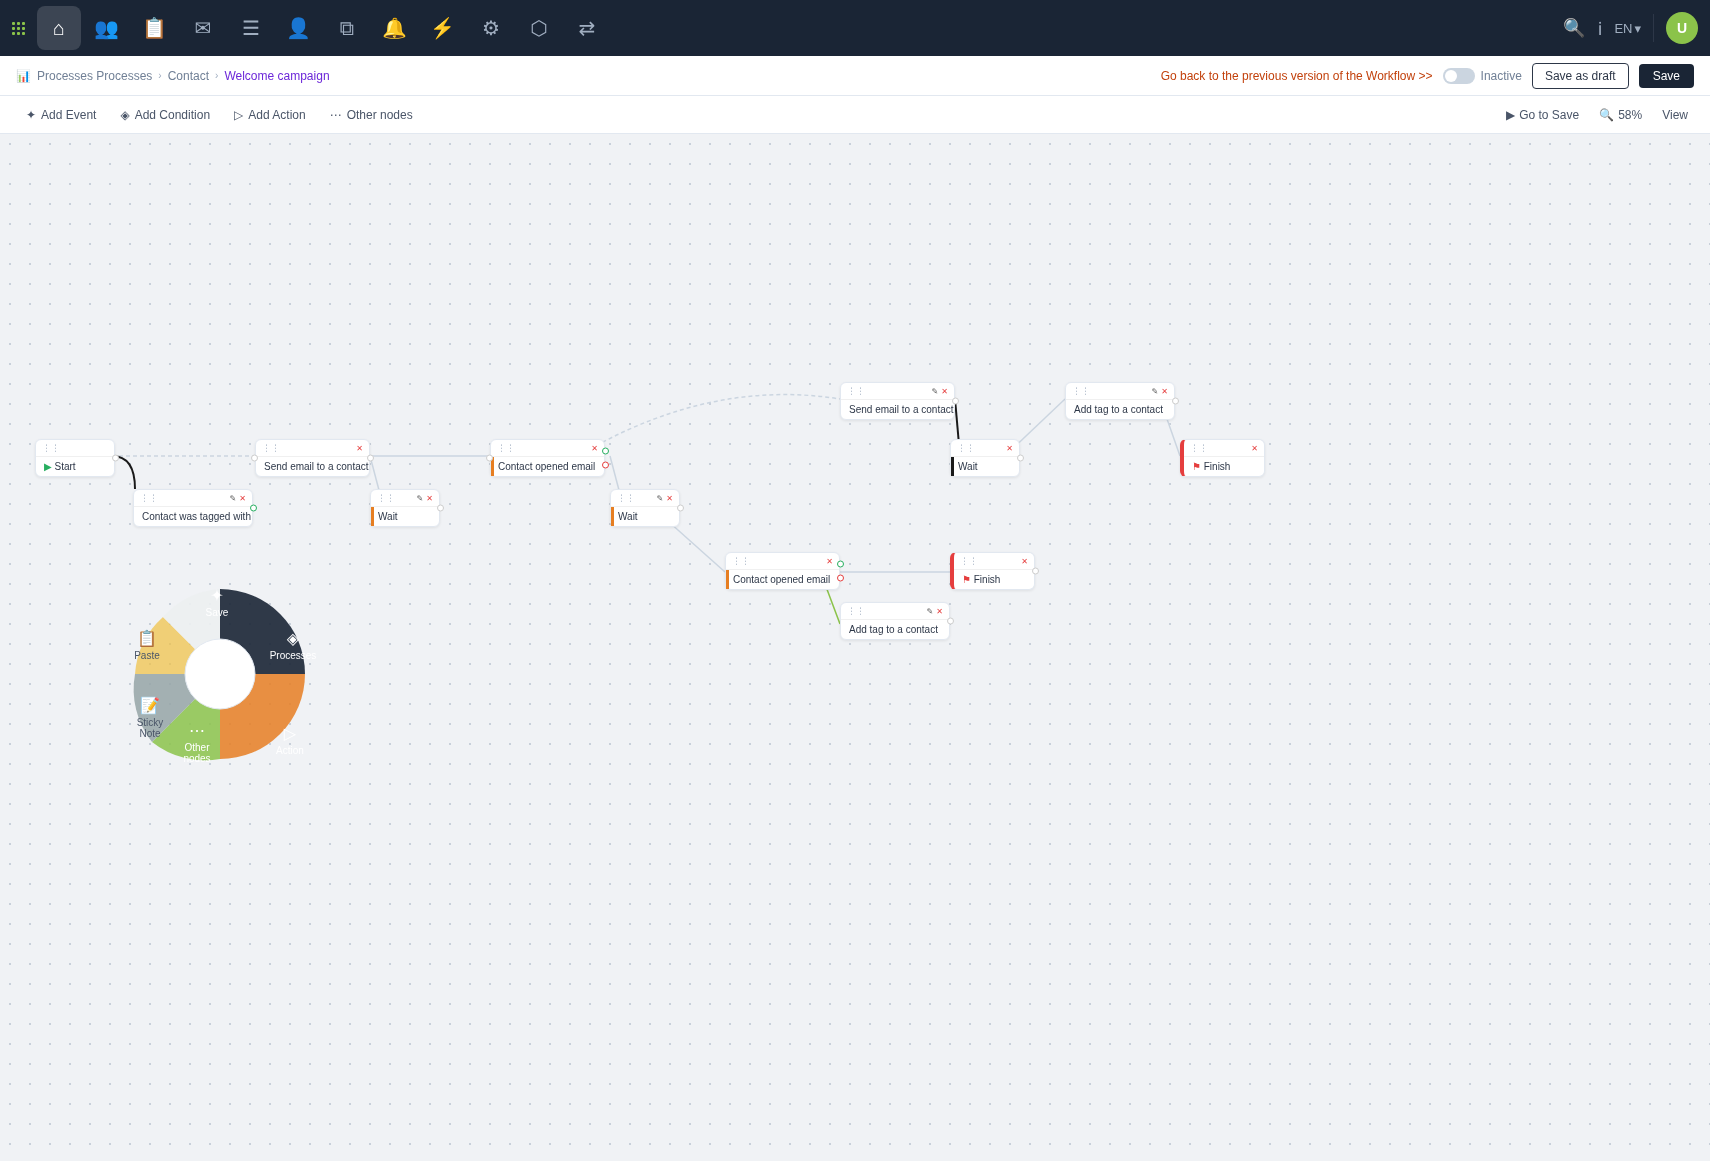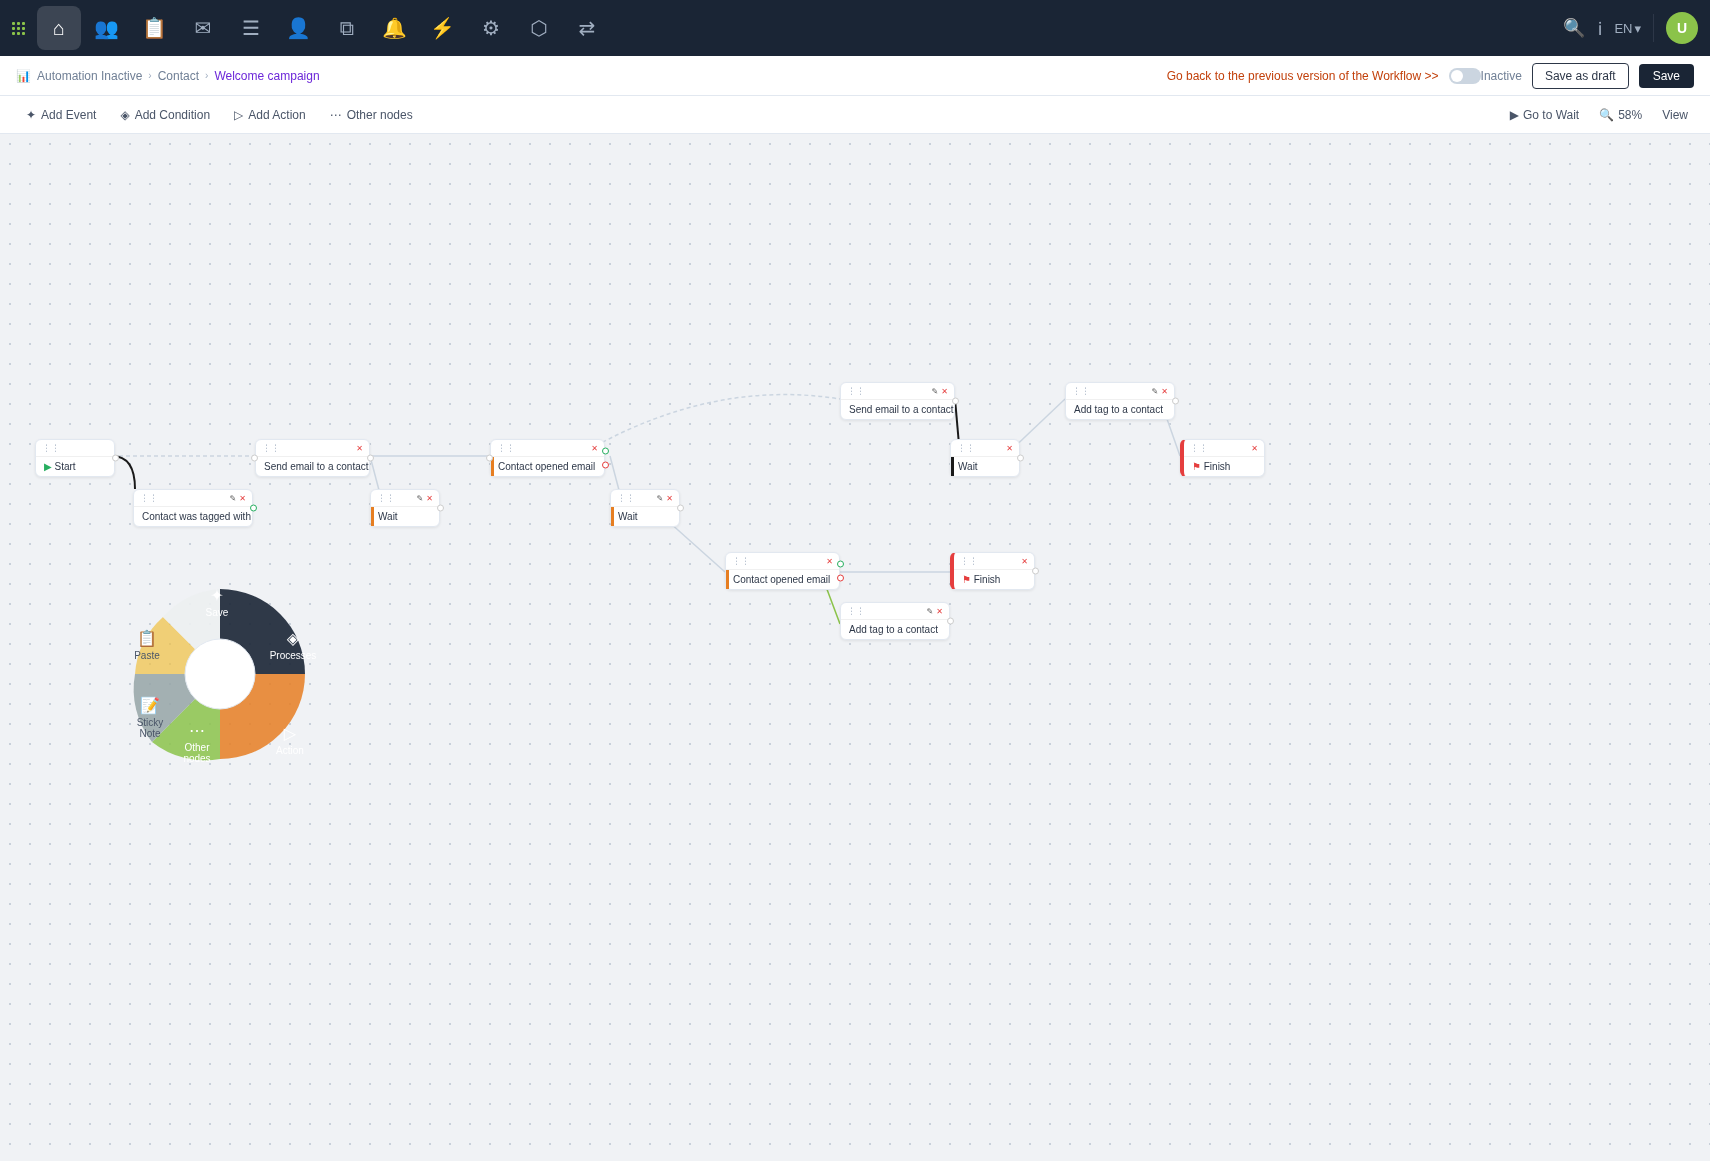--- a/index.html
+++ b/index.html
@@ -52,21 +52,21 @@
       position: fixed;
       top: 56px; left: 0; right: 0;
       z-index: 99;
     }
     .breadcrumb { display: flex; align-items: center; gap: 6px; font-size: 12px; color: #718096; }
     .breadcrumb .crumb { cursor: pointer; }
     .breadcrumb .active-crumb { color: #6d28d9; font-weight: 500; }
     .breadcrumb-sep { color: #a0aec0; font-size: 10px; }
     .breadcrumb-right { display: flex; align-items: center; gap: 10px; font-size: 12px; }
     .version-link { color: #c2410c; cursor: pointer; }
-    .toggle-wrap { display: flex; align-items: center; }
+    .toggle-wrap { display: flex; align-items: center; gap: 6px; }
     .toggle { width: 32px; height: 16px; background: #cbd5e0; border-radius: 8px; position: relative; cursor: pointer; }
     .toggle-knob { width: 12px; height: 12px; background: #fff; border-radius: 50%; position: absolute; top: 2px; left: 2px; }
     .inactive-label { color: #718096; font-size: 12px; }
     .save-draft-btn {
       padding: 5px 12px; border: 1px solid #2d3748; border-radius: 4px;
       background: #fff; color: #2d3748; font-size: 12px; cursor: pointer; font-weight: 500;
     }
     .save-btn {
       padding: 5px 14px; border: none; border-radius: 4px;
       background: #1a2535; color: #fff; font-size: 12px; cursor: pointer; font-weight: 500;
@@ -211,21 +211,21 @@
       <span>▾</span>
     </span>
     <div class="nav-divider"></div>
     <div class="avatar">U</div>
   </div>
 </nav>
 
 <div class="breadcrumb-bar">
   <div class="breadcrumb">
     <span>📊</span>
-    <span class="crumb">Automation Inactive</span>
+    <span class="crumb">Processes Processes</span>
     <span class="breadcrumb-sep">›</span>
     <span class="crumb">Contact</span>
     <span class="breadcrumb-sep">›</span>
     <span class="active-crumb">Welcome campaign</span>
   </div>
   <div class="breadcrumb-right">
     <span class="version-link">Go back to the previous version of the Workflow &gt;&gt;</span>
     <div class="toggle-wrap">
       <div class="toggle">
         <div class="toggle-knob"></div>
@@ -250,21 +250,21 @@
     <span>▷</span>
     <span>Add Action</span>
   </button>
   <button class="toolbar-btn">
     <span>⋯</span>
     <span>Other nodes</span>
   </button>
   <div class="toolbar-right">
     <div class="toolbar-right-btn">
       <span>▶</span>
-      <span>Go to Wait</span>
+      <span>Go to Save</span>
     </div>
     <div class="toolbar-right-btn">
       <span>🔍</span>
       <span>58%</span>
     </div>
     <div class="toolbar-right-btn">
       <span>View</span>
     </div>
   </div>
 </div>

